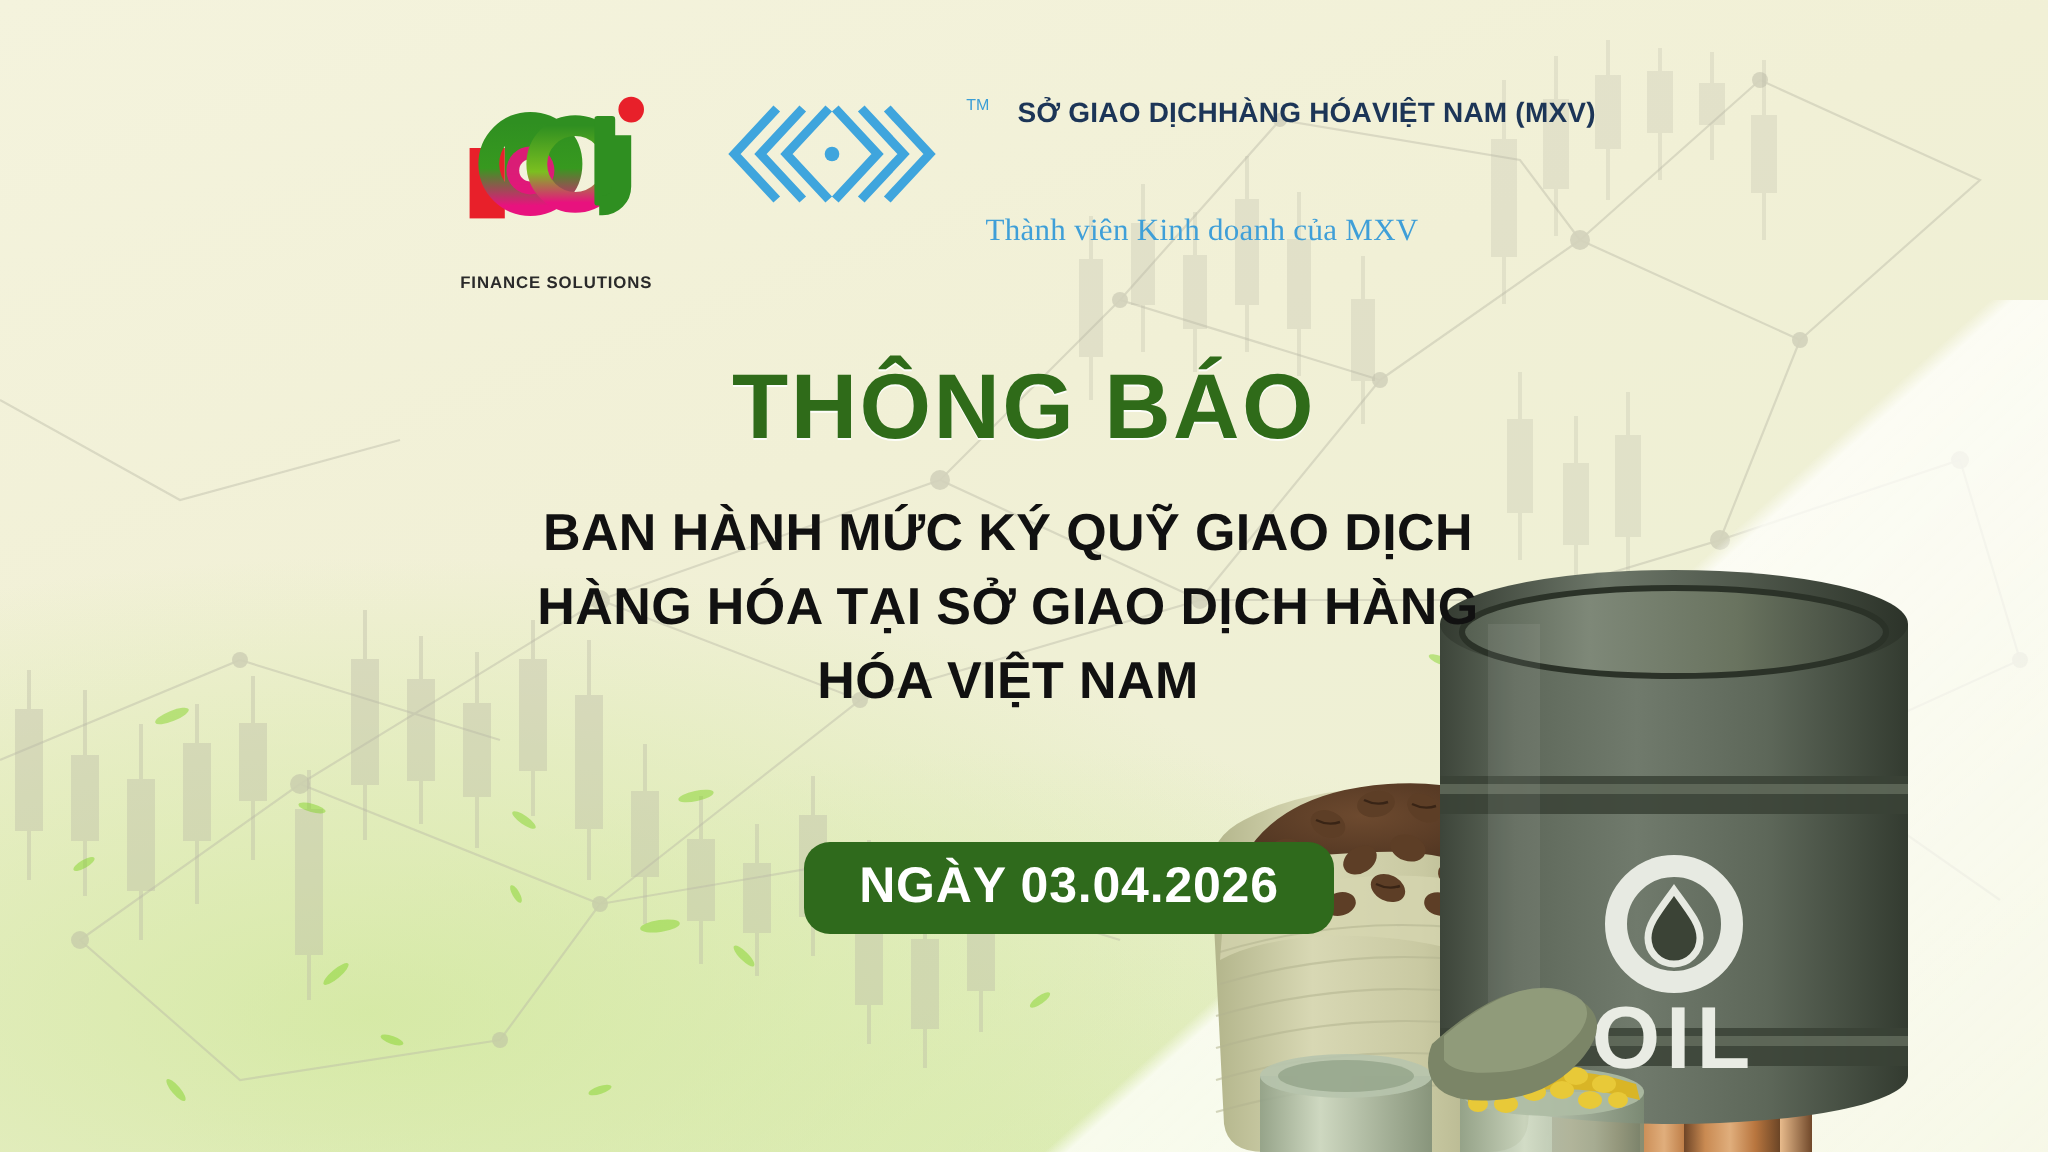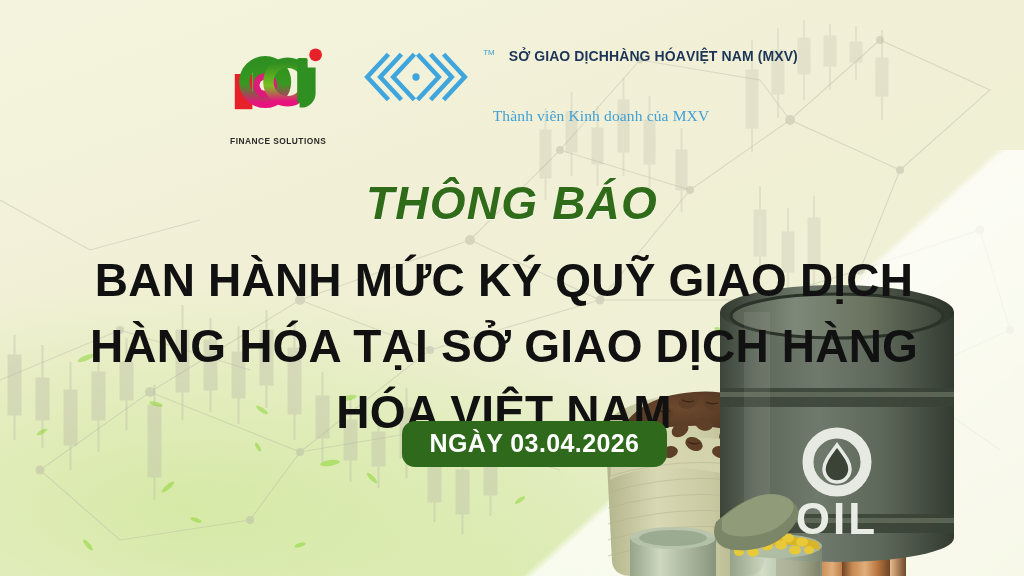--- a/index.html
+++ b/index.html
@@ -64,27 +64,26 @@
     font-size:15.5px; color:#3f9fd8; white-space:nowrap; letter-spacing:0.15px;margin-left:40px;
   }
 
   
   .kicker{
     position:absolute; left:0; right:0; top:176px;
     text-align:center;
     font-size:46px; font-weight:bold; letter-spacing:1.2px;
     color:#2f6b19;
     text-shadow:0 1px 0 rgba(255,255,255,0.85);
-    font-style:italic;
   }
   .headline{
     position:absolute; left:0; right:16px; top:248px;
     text-align:center;
     color:#111111;
-    font-size:46px; font-weight:bold; line-height:1.43;
+    font-size:26px; font-weight:bold; line-height:1.43;
     letter-spacing:0.2px;
     white-space:pre-line;
     z-index:5;
   }
 
   
   .badge-wrap{
     position:absolute; left:0; right:0; top:421px;
     display:flex; justify-content:center; z-index:6;padding-left:45px;
   }

